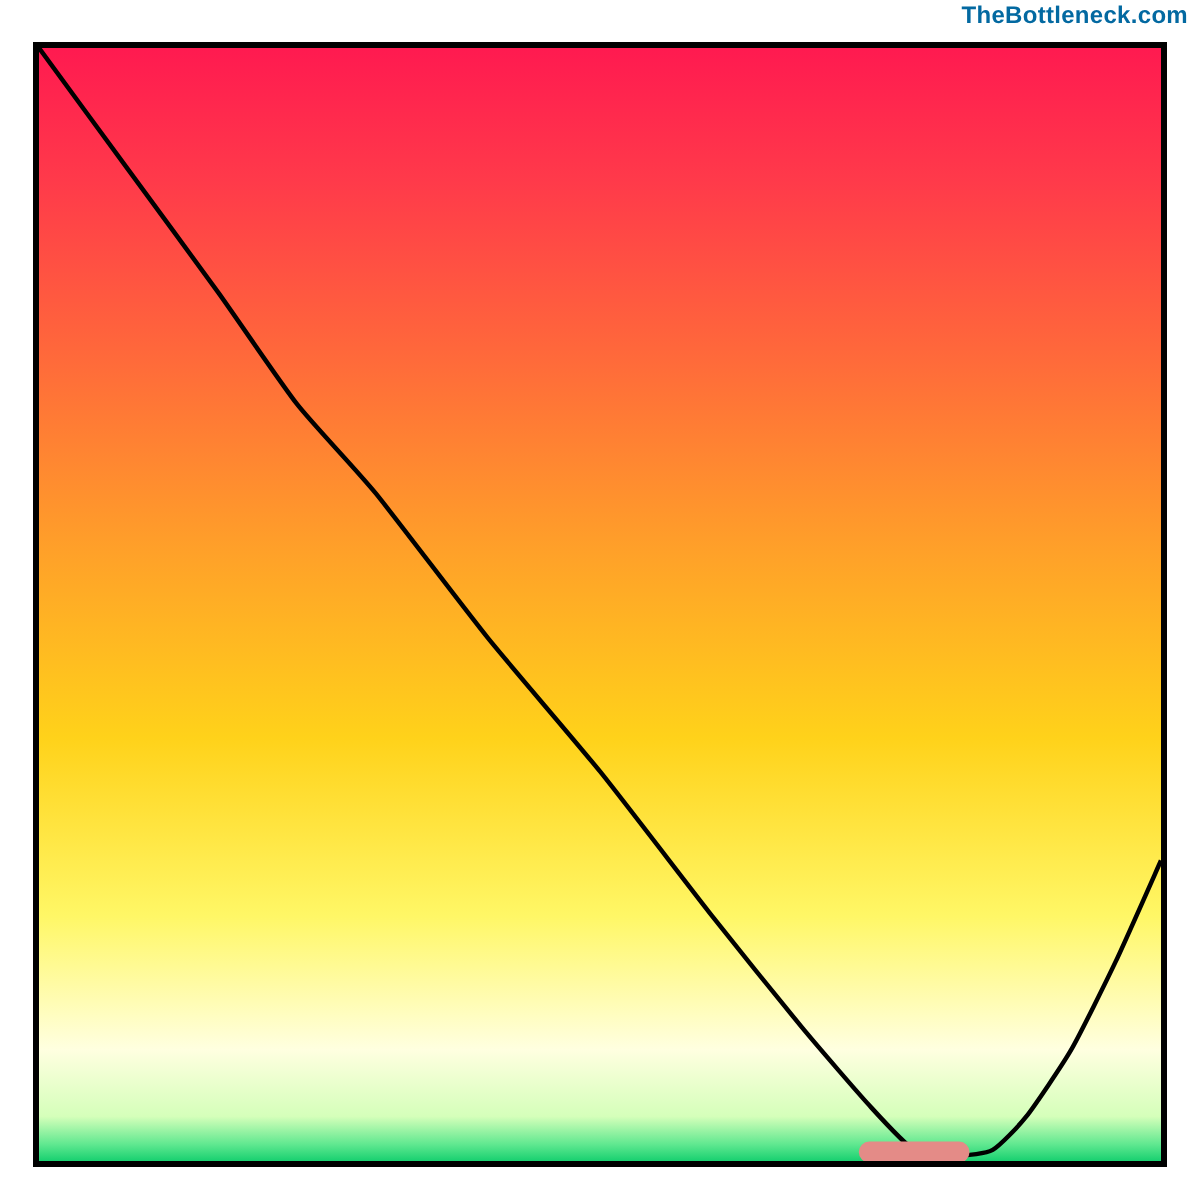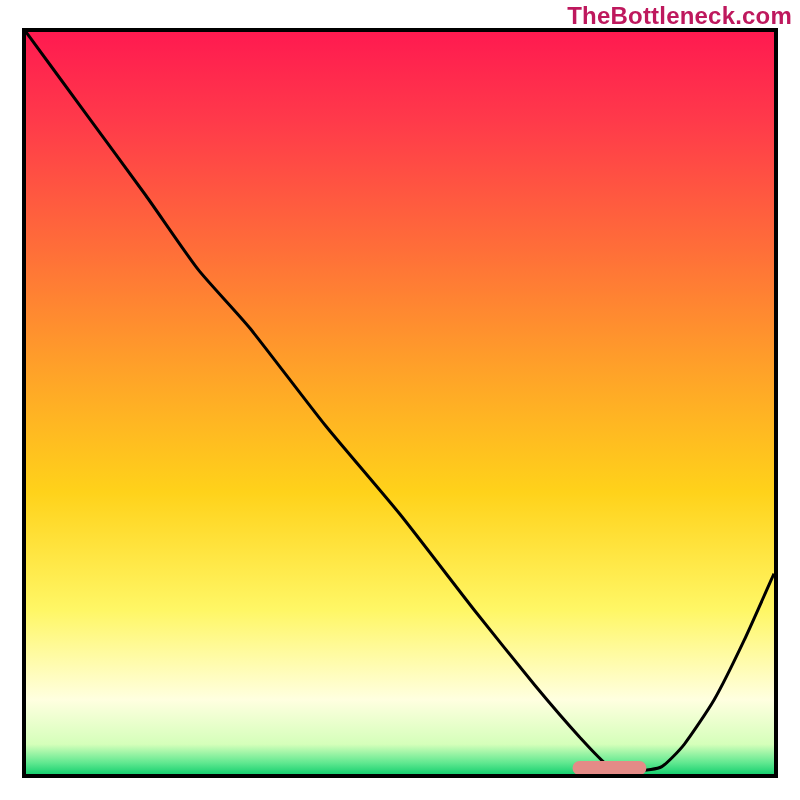--- a/index.html
+++ b/index.html
@@ -13,23 +13,23 @@
   }
   .frame {
     position: relative;
     width: 800px;
     height: 800px;
   }
   .watermark {
     position: absolute;
     top: 2px;
     right: 8px;
-    font-size: 24px;
+    font-size: 16px;
     font-weight: 600;
-    color: #be185d;
+    color: #0369a1;
     letter-spacing: 0.2px;
     z-index: 30;
   }
   .plot-border {
     position: absolute;
     left: 22px;
     top: 28px;
     width: 756px;
     height: 750px;
     border: 4px solid #000000;

